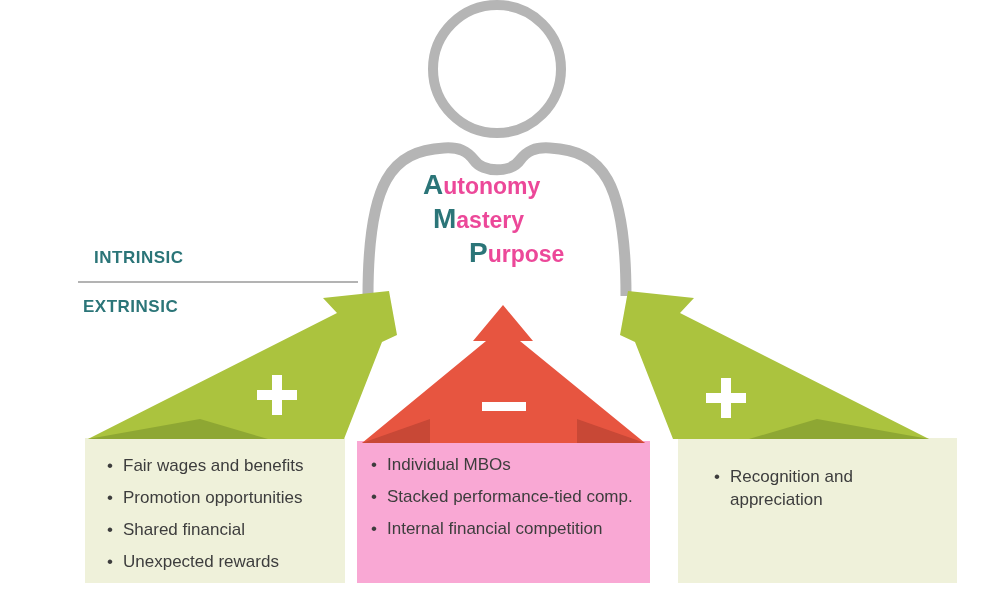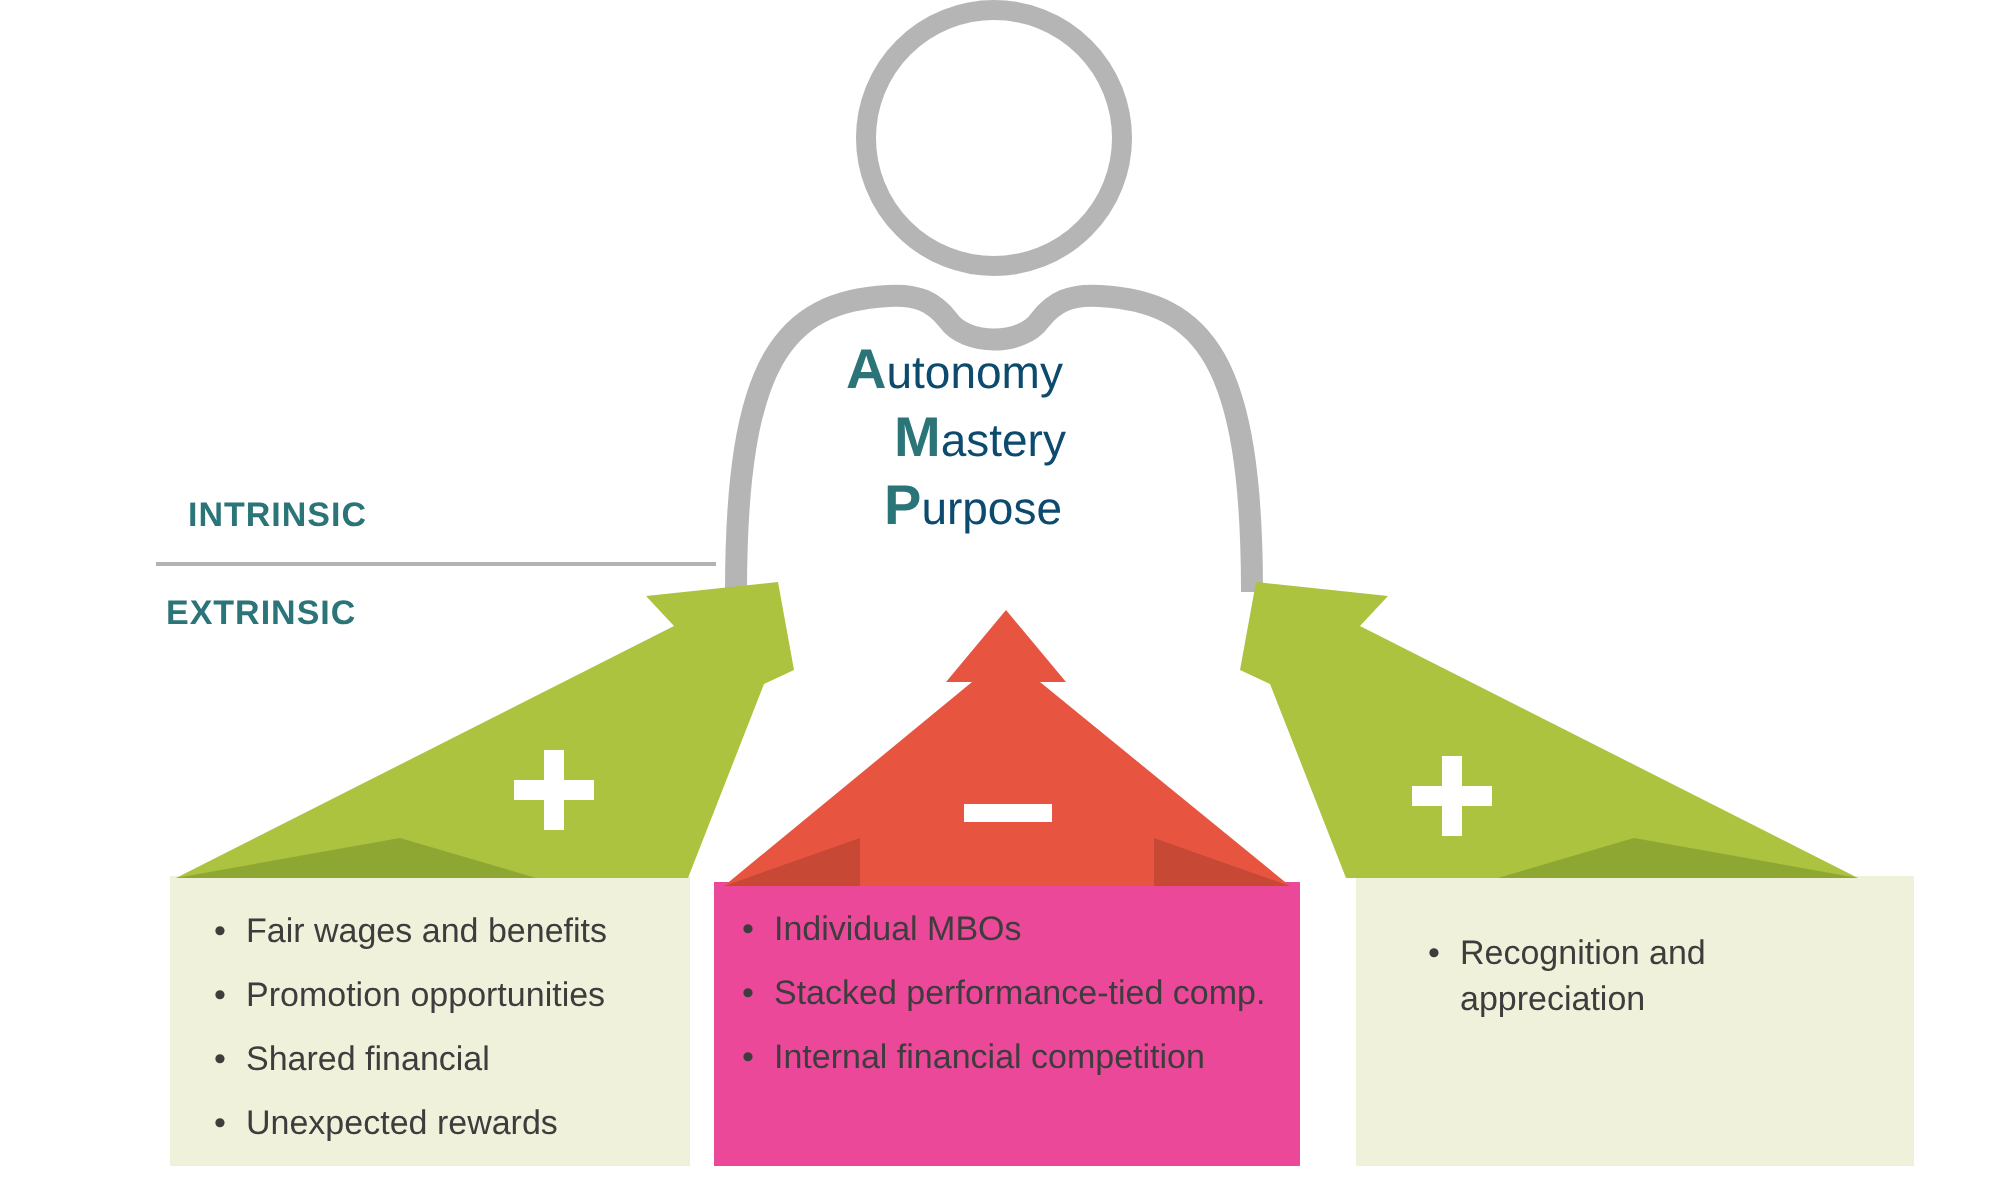--- a/index.html
+++ b/index.html
@@ -14,40 +14,40 @@
   .axis-label{
     position:absolute;font-size:17px;font-weight:bold;color:#2b7578;letter-spacing:.5px;
   }
   .axis-label.intrinsic{left:94px;top:248px;}
   .axis-label.extrinsic{left:83px;top:297px;}
   .axis-divider{position:absolute;left:78px;top:281px;width:280px;height:2px;background:#b3b3b3;}
 
   
   .amp-line{position:absolute;white-space:nowrap;}
   .amp-line .initial{font-size:28px;font-weight:bold;color:#2b7578;}
-  .amp-line .rest{font-size:23px;font-weight:normal;color:#0c4a6e;}
+  .amp-line .rest{font-size:23px;font-weight:bold;color:#ec4899;}
   .amp-1{left:423px;top:169px;}
-  .amp-2{left:447px;top:203px;}
-  .amp-3{left:442px;top:237px;}
+  .amp-2{left:433px;top:203px;}
+  .amp-3{left:469px;top:237px;}
 
   
   .plus{position:absolute;width:40px;height:40px;}
   .plus::before{content:"";position:absolute;left:0;top:15px;width:40px;height:10px;background:#ffffff;}
   .plus::after{content:"";position:absolute;left:15px;top:0;width:10px;height:40px;background:#ffffff;}
   .plus.left{left:257px;top:375px;}
   .plus.right{left:706px;top:378px;}
   .minus{position:absolute;left:482px;top:402px;width:44px;height:9px;background:#ffffff;}
 
   
   .box{position:absolute;box-sizing:border-box;color:#3d3d3d;font-size:17px;}
   .box ul{list-style:none;margin:0;padding:0;}
   .box li{position:relative;padding-left:18px;line-height:23px;margin-bottom:9px;}
   .box li::before{content:"\2022";position:absolute;left:2px;}
   .box-positive{background:#eff1da;}
-  .box-negative{background:#ec4899;}
+  .box-negative{background:#f9a8d4;}
   .box-left{left:85px;top:438px;width:260px;height:145px;padding:16px 8px 0 20px;}
   .box-middle{left:357px;top:441px;width:293px;height:142px;padding:12px 6px 0 12px;}
   .box-right{left:678px;top:438px;width:279px;height:145px;padding:27px 8px 0 34px;}
   .box-right li{max-width:172px;margin-bottom:10px;}
 </style>
 </head>
 <body>
 
 <div class="stage">
 

